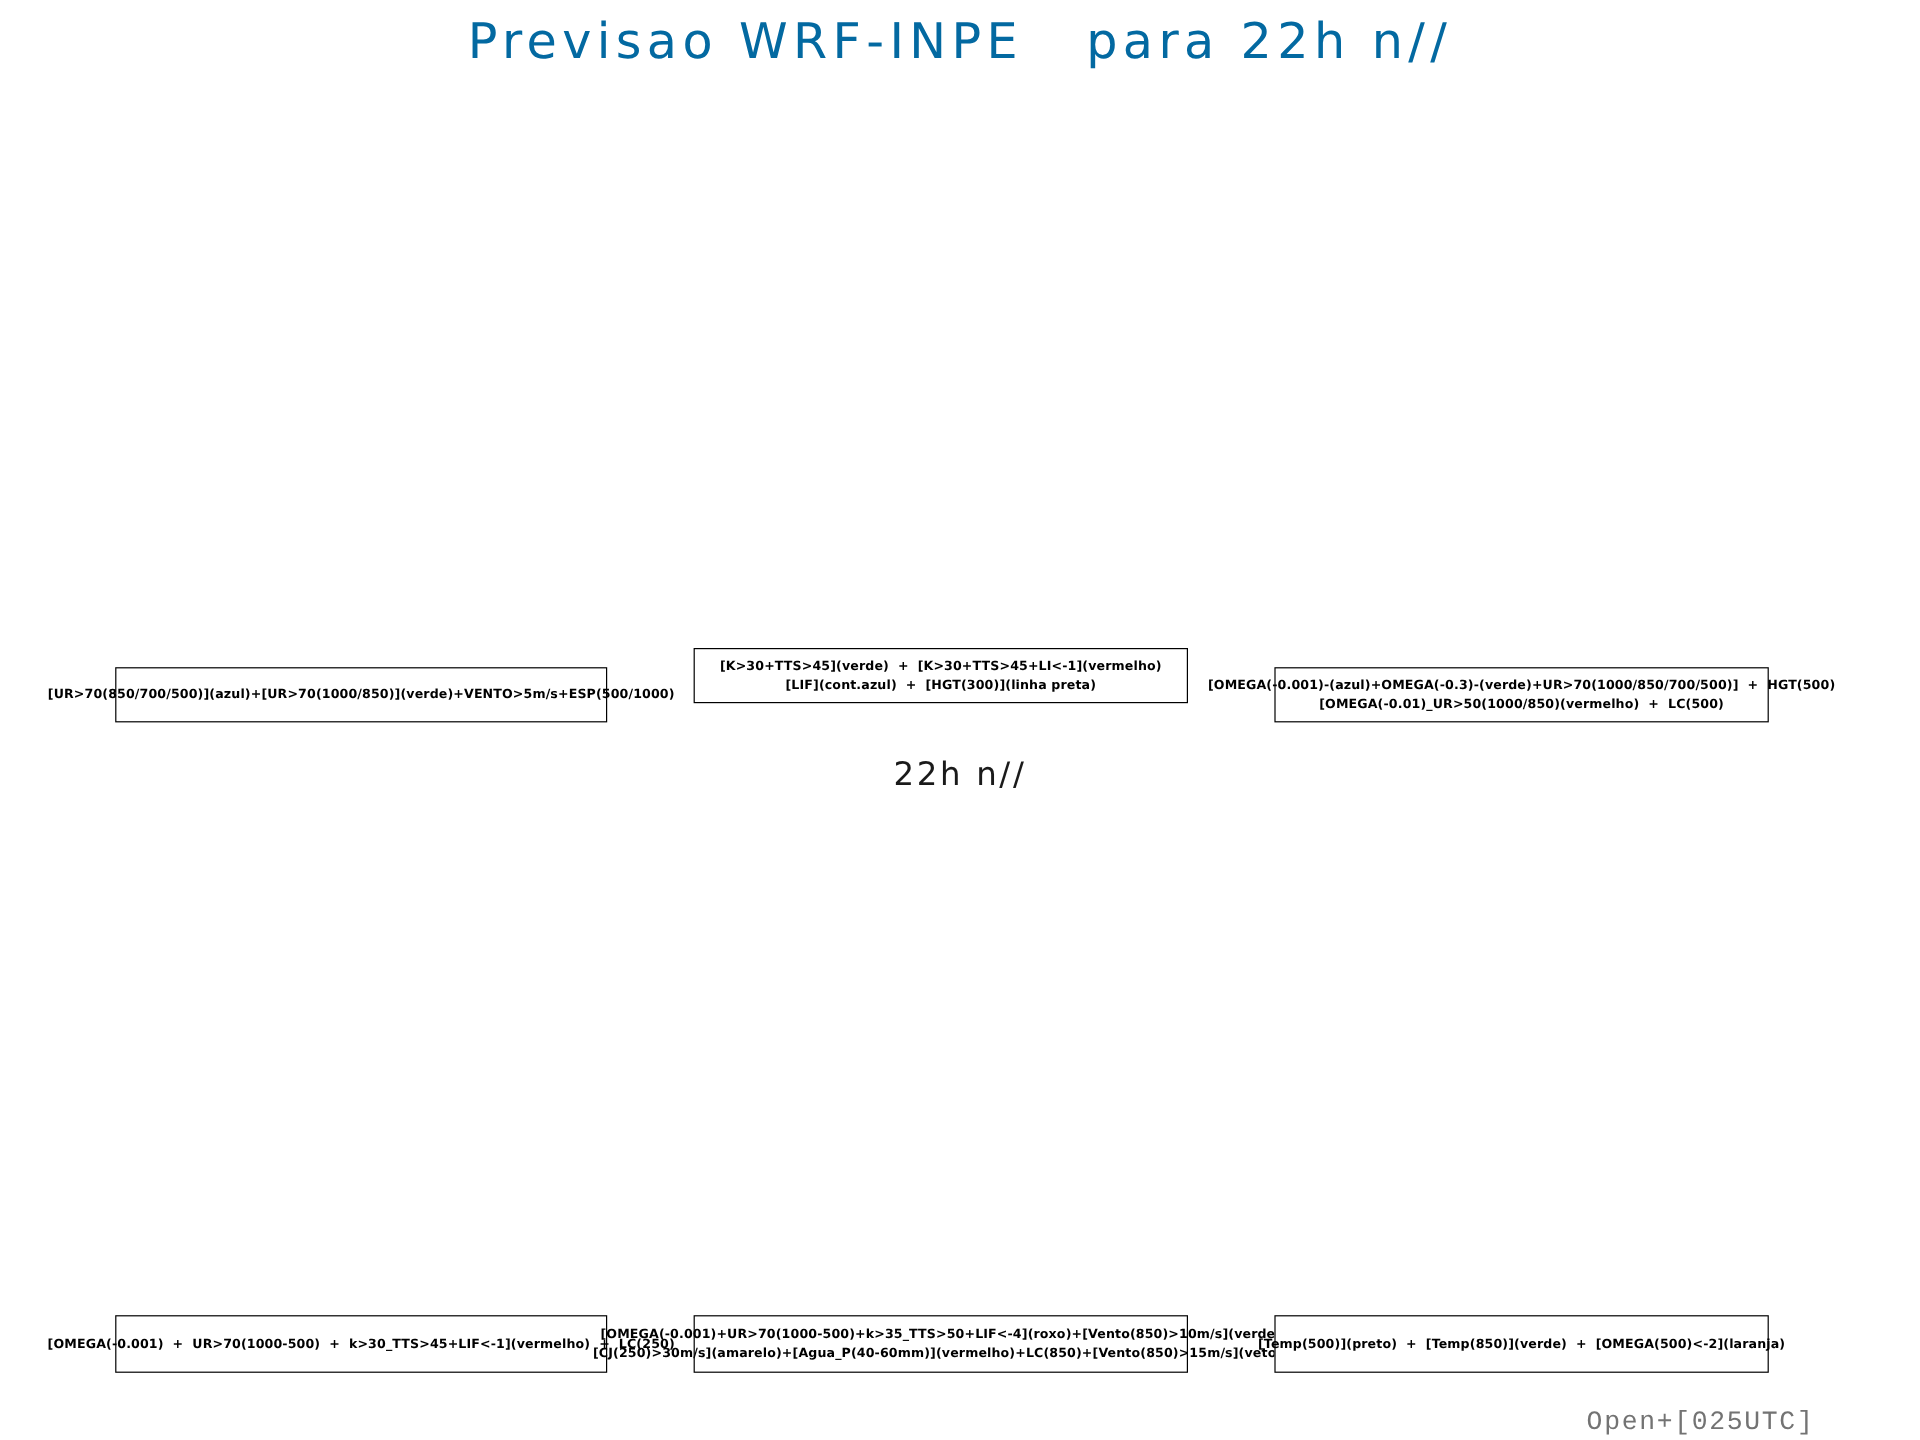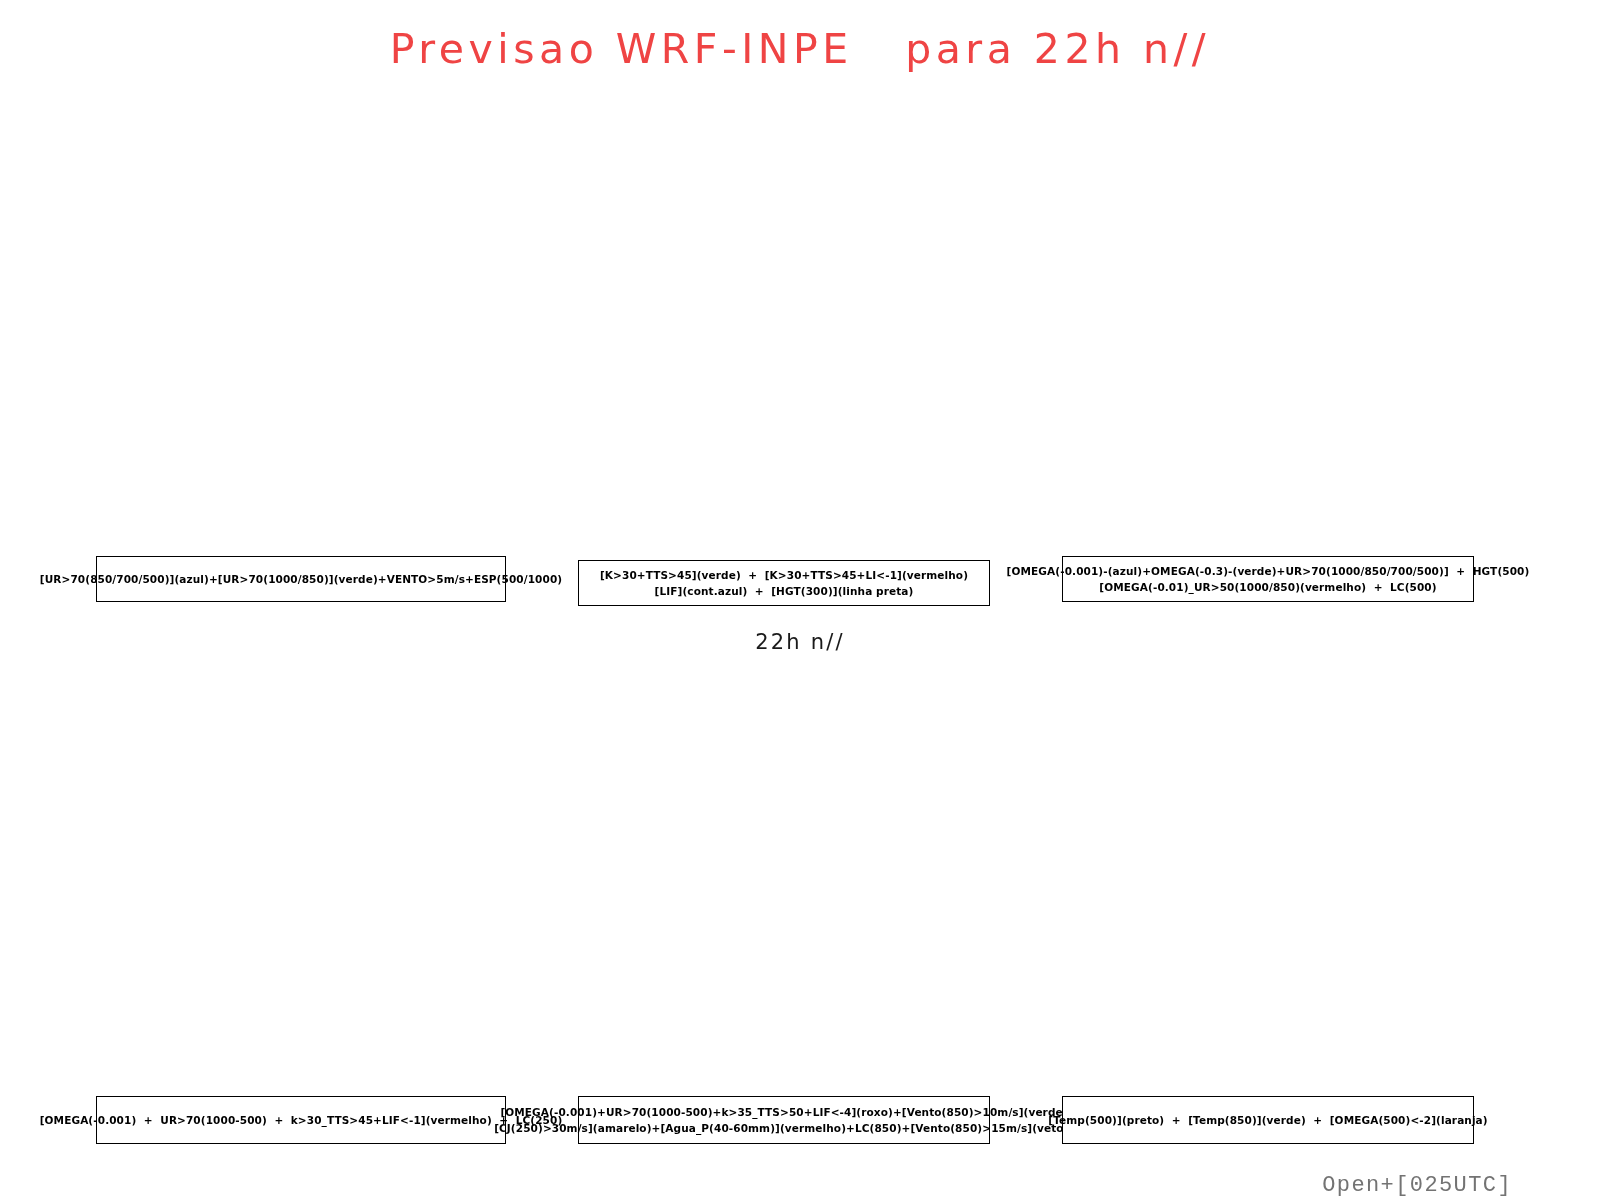--- a/index.html
+++ b/index.html
@@ -12,40 +12,40 @@
     height: 1200px;
     position: relative;
     font-family: "DejaVu Sans", sans-serif;
     color: #000000;
     overflow: hidden;
   }
 
   
   .main-title {
     position: absolute;
-    top: 25px;
+    top: 10px;
     left: 0;
     width: 1600px;
     text-align: center;
     font-family: "DejaVu Sans", sans-serif;
     font-size: 41px;
     font-weight: 400;
     letter-spacing: 4.5px;
-    color: #ef4444;
+    color: #0369a1;
     white-space: pre;
   }
 
   
   .mid-caption {
     position: absolute;
     top: 630px;
     left: 0;
     width: 1600px;
     text-align: center;
-    font-size: 21px;
+    font-size: 27px;
     letter-spacing: 2.2px;
     color: #1a1a1a;
     white-space: pre;
   }
 
   
   .footer-label {
     position: absolute;
     bottom: 2px;
     right: 88px;
@@ -74,21 +74,21 @@
     font-weight: bold;
     line-height: 1.55;
     letter-spacing: 0.1px;
     color: #000000;
     white-space: pre;
     text-align: center;
   }
 
   
   #box-tl { left: 96px;  top: 556px;  width: 410px; height: 46px; }
-  #box-tc { left: 578px; top: 560px;  width: 412px; height: 46px; }
+  #box-tc { left: 578px; top: 540px;  width: 412px; height: 46px; }
   #box-tr { left: 1062px;top: 556px;  width: 412px; height: 46px; }
   
   #box-bl { left: 96px;  top: 1096px; width: 410px; height: 48px; }
   #box-bc { left: 578px; top: 1096px; width: 412px; height: 48px; }
   #box-br { left: 1062px;top: 1096px; width: 412px; height: 48px; }
 
   
   .panel-area {
     position: absolute;
     background: transparent;

